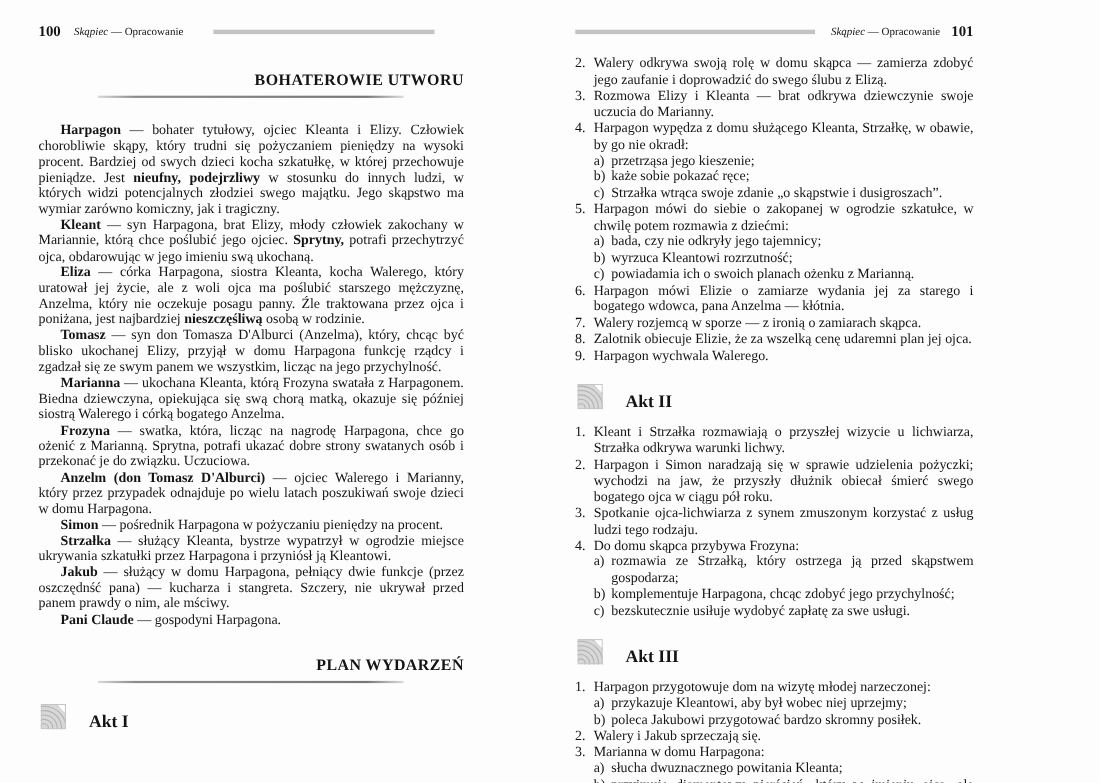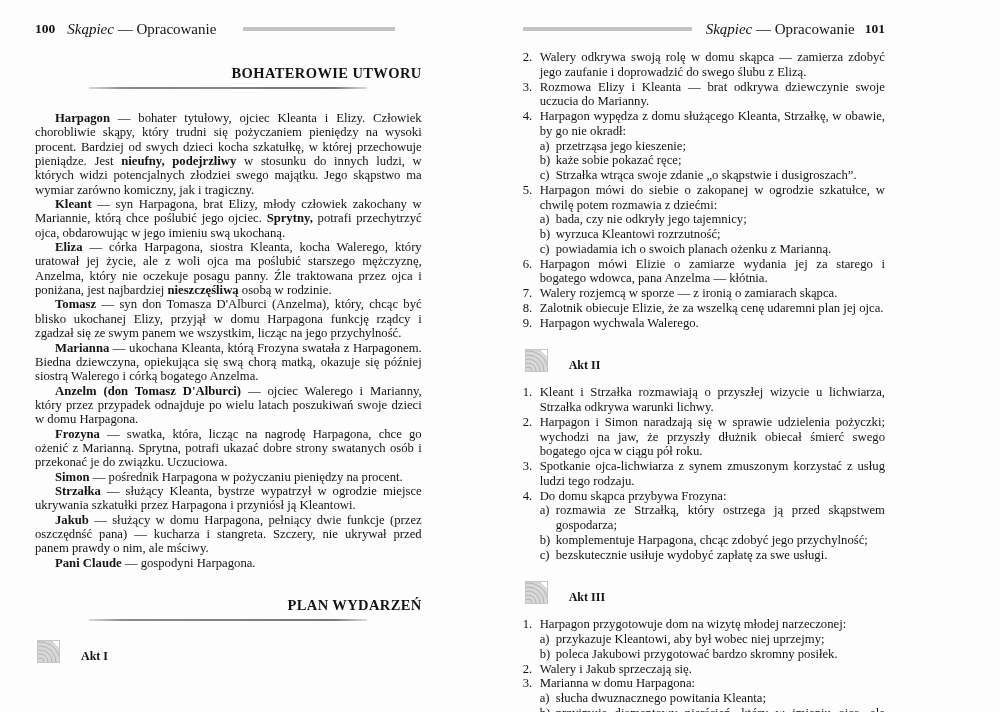--- a/index.html
+++ b/index.html
@@ -11,21 +11,21 @@
     font-family:"Liberation Serif", serif; overflow:hidden;
   }
   .spread{display:flex;width:920px;height:712px;}
   .page{width:500px;box-sizing:border-box;padding-top:21px;}
   .page.left{padding-left:35px;padding-right:37px;}
   .page.right{padding-left:64px;padding-right:35px;}
 
   
   .rh{display:flex;align-items:center;height:16px;}
   .pageno{font-weight:bold;font-size:13.5px;line-height:16px;}
-  .rh-title{font-size:15px;white-space:nowrap;}
+  .rh-title{font-size:10px;white-space:nowrap;}
   .rh-title .bk{font-style:italic;}
   .left .rh-title{margin-left:12px;}
   .rh-bar{flex:1;height:4px;background:var(--bar);}
   .left .rh-bar{margin-left:27px;margin-right:27px;}
   .right .rh-bar{margin-right:14px;}
   .right .rh-title{margin-right:10px;}
 
   
   .sec{text-align:right;margin-top:27px;}
   .sec.plan{margin-top:26px;}
@@ -35,21 +35,21 @@
 
   
   .chars{margin-top:22px;font-size:12.7px;line-height:14.35px;text-align:justify;}
   .char-para{margin:0;text-indent:20px;}
   .b{font-weight:bold;}
   .i{}
 
   
   .act-head{display:flex;align-items:center;margin:19px 0 13px 2px;}
   .act-icon{width:23px;height:23px;flex:none;display:block;}
-  .act-label{font-weight:bold;font-size:12px;margin-left:21px;position:relative;top:5px;}
+  .act-label{font-weight:bold;font-size:16px;margin-left:21px;position:relative;top:5px;}
 
   
   .plan-list{font-size:12.7px;line-height:14.75px;text-align:justify;}
   .li{padding-left:17px;}
   .li > .n{display:inline-block;width:17px;margin-left:-17px;}
   .li.sub{padding-left:16px;}
   .li.sub > .n{width:16px;margin-left:-16px;}
   .right .plan-list.top{margin-top:13px;}
 </style>
 </head>
@@ -68,22 +68,22 @@
       <span class="sec-text">BOHATEROWIE UTWORU</span>
       <span class="rule"></span>
     </div>
 
     <div class="chars">
         <p class="char-para"><span class="b">Harpagon</span><span> — bohater tytułowy, ojciec Kleanta i Elizy. Człowiek chorobliwie skąpy, który trudni się pożyczaniem pieniędzy na wysoki procent. Bardziej od swych dzieci kocha szkatułkę, w której przechowuje pieniądze. Jest </span><span class="b">nieufny, podejrzliwy</span><span> w stosunku do innych ludzi, w których widzi potencjalnych złodziei swego majątku. Jego skąpstwo ma wymiar zarówno komiczny, jak i tragiczny.</span></p>
         <p class="char-para"><span class="b">Kleant</span><span> — syn Harpagona, brat Elizy, młody człowiek zakochany w Mariannie, którą chce poślubić jego ojciec. </span><span class="b">Sprytny,</span><span> potrafi przechytrzyć ojca, obdarowując w jego imieniu swą ukochaną.</span></p>
         <p class="char-para"><span class="b">Eliza</span><span> — córka Harpagona, siostra Kleanta, kocha Walerego, który uratował jej życie, ale z woli ojca ma poślubić starszego mężczyznę, Anzelma, który nie oczekuje posagu panny. Źle traktowana przez ojca i poniżana, jest najbardziej </span><span class="b">nieszczęśliwą</span><span> osobą w rodzinie.</span></p>
         <p class="char-para"><span class="b">Tomasz</span><span> — syn don Tomasza D'Alburci (Anzelma), który, chcąc być blisko ukochanej Elizy, przyjął w domu Harpagona funkcję rządcy i zgadzał się ze swym panem we wszystkim, licząc na jego przychylność.</span></p>
         <p class="char-para"><span class="b">Marianna</span><span> — ukochana Kleanta, którą Frozyna swatała z Harpagonem. Biedna dziewczyna, opiekująca się swą chorą matką, okazuje się później siostrą Walerego i córką bogatego Anzelma.</span></p>
+        <p class="char-para"><span class="b">Frozyna</span><span> — swatka, która, licząc na nagrodę Harpagona, chce go ożenić z Marianną. Sprytna, potrafi ukazać dobre strony swatanych osób i przekonać je do związku. Uczuciowa.</span></p>
         <p class="char-para"><span class="b">Anzelm (don Tomasz D'Alburci)</span><span> — ojciec Walerego i Marianny, który przez przypadek odnajduje po wielu latach poszukiwań swoje dzieci w domu Harpagona.</span></p>
-        <p class="char-para"><span class="b">Frozyna</span><span> — swatka, która, licząc na nagrodę Harpagona, chce go ożenić z Marianną. Sprytna, potrafi ukazać dobre strony swatanych osób i przekonać je do związku. Uczuciowa.</span></p>
         <p class="char-para"><span class="b">Simon</span><span> — pośrednik Harpagona w pożyczaniu pieniędzy na procent.</span></p>
         <p class="char-para"><span class="b">Strzałka</span><span> — służący Kleanta, bystrze wypatrzył w ogrodzie miejsce ukrywania szkatułki przez Harpagona i przyniósł ją Kleantowi.</span></p>
         <p class="char-para"><span class="b">Jakub</span><span> — służący w domu Harpagona, pełniący dwie funkcje (przez oszczędnść pana) — kucharza i stangreta. Szczery, nie ukrywał przed panem prawdy o nim, ale mściwy.</span></p>
         <p class="char-para"><span class="b">Pani Claude</span><span> — gospodyni Harpagona.</span></p>
       </div>
 
     <div class="sec plan">
       <span class="sec-text">PLAN WYDARZEŃ</span>
       <span class="rule"></span>
     </div>

